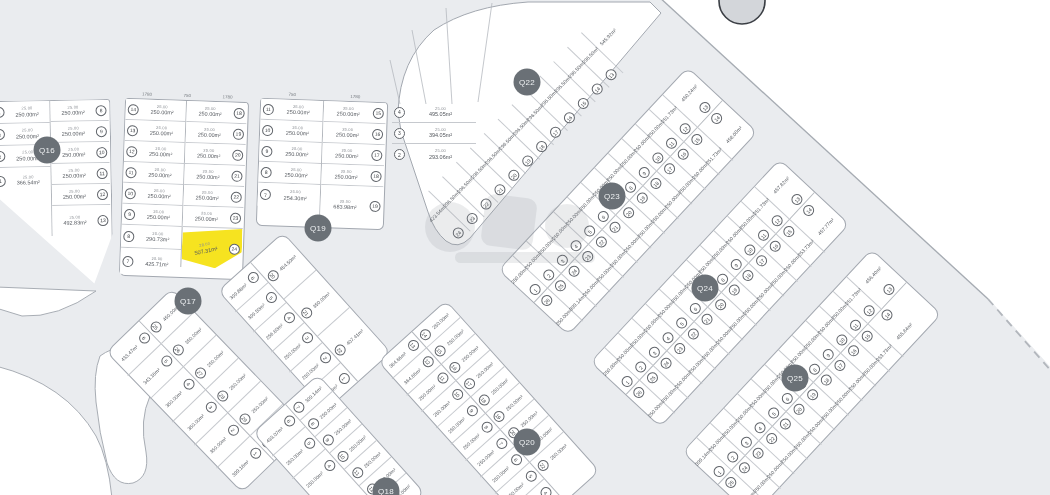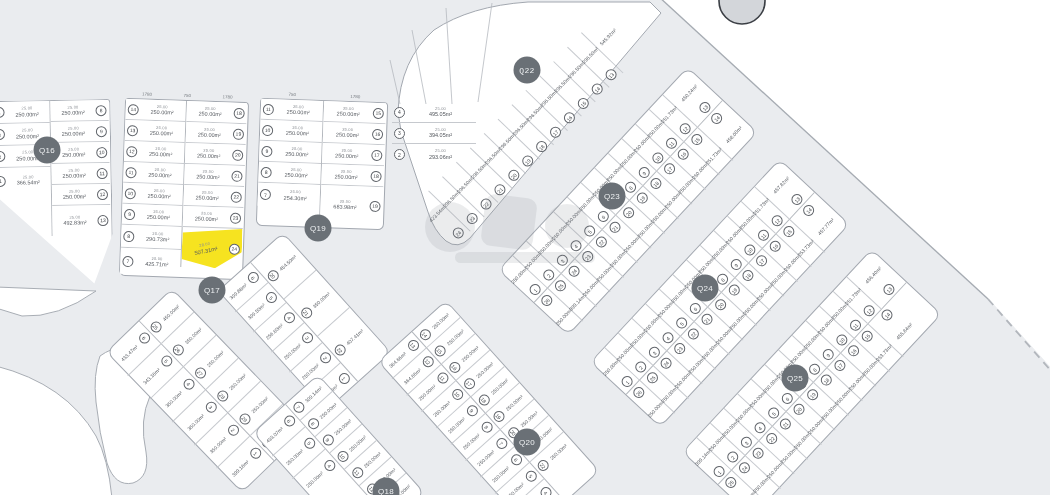--- a/index.html
+++ b/index.html
@@ -979,21 +979,21 @@
   </svg>
 
   <div class="watermark">
     <div class="wm-c1"></div>
       <div class="wm-sq"></div>
       <div class="wm-c2"></div>
       <div class="wm-bar"></div>
   </div>
 
 <div class="badge" style="left: 47px; top: 150px;">Q16</div>
-    <div class="badge" style="left: 188px; top: 290px; margin-left: 24px;">Q17</div>
+    <div class="badge" style="left: 188px; top: 301px;">Q17</div>
     <div class="badge" style="left: 386px; top: 491px;">Q18</div>
     <div class="badge" style="left: 318px; top: 228px;">Q19</div>
     <div class="badge" style="left: 527px; top: 442px;">Q20</div>
-    <div class="badge" style="left: 527px; top: 70px; font-family: Liberation Mono, monospace;">Q22</div>
+    <div class="badge" style="left: 527px; top: 82px;">Q22</div>
     <div class="badge" style="left: 612px; top: 196px;">Q23</div>
     <div class="badge" style="left: 705px; top: 288px;">Q24</div>
     <div class="badge" style="left: 795px; top: 378px;">Q25</div>
   </div>
 
 </body></html>

